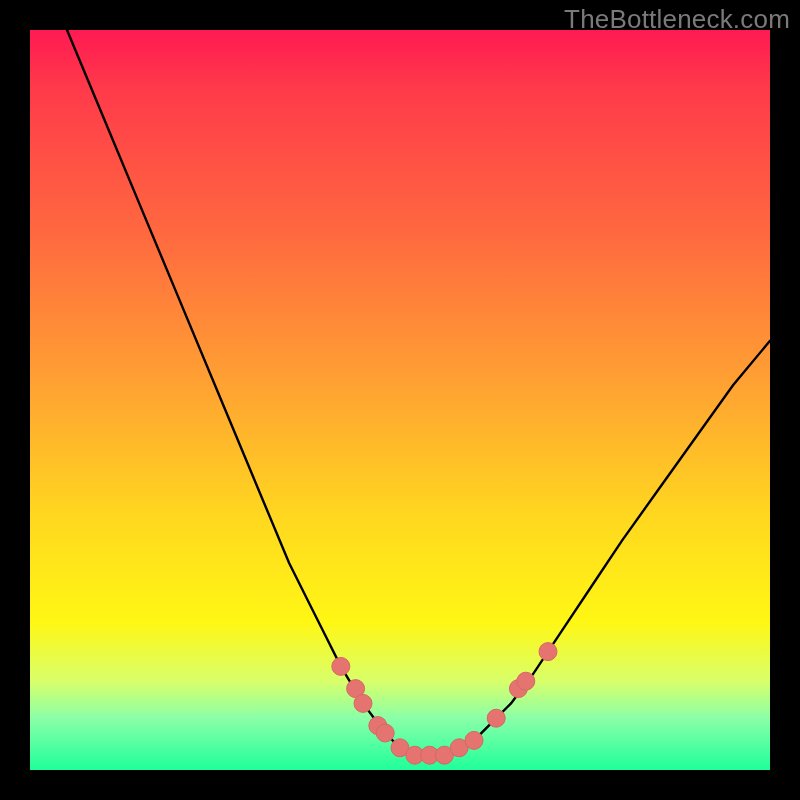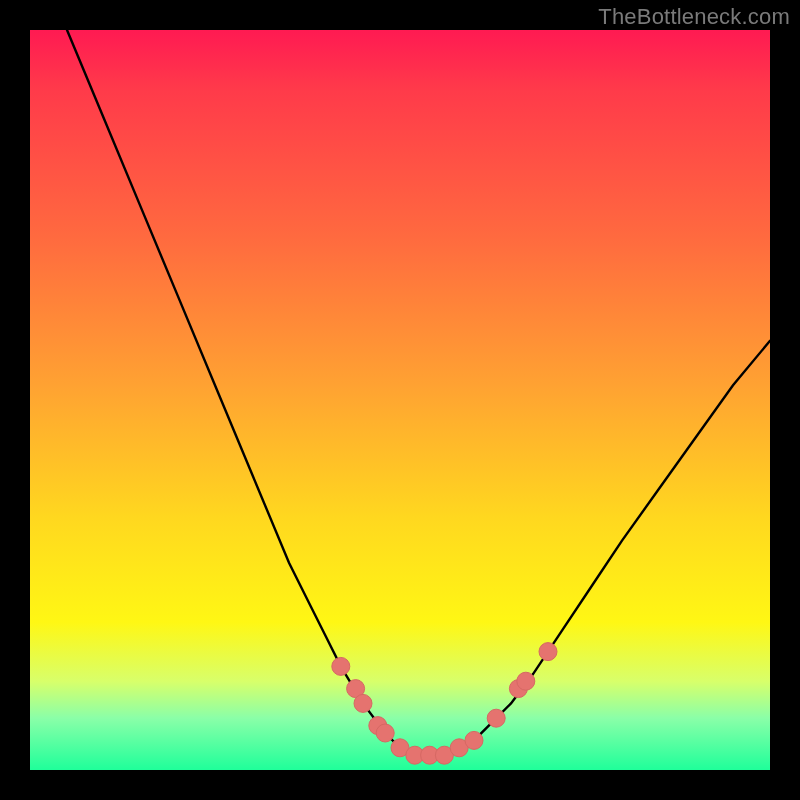--- a/index.html
+++ b/index.html
@@ -37,21 +37,21 @@
       #d8ff6a 88%,
       #8affa8 93%,
       #1fff9a 100%
     );
   }
   .watermark {
     position: absolute;
     top: 4px;
     right: 10px;
     color: #7a7a7a;
-    font-size: 22px;
+    font-size: 26px;
     letter-spacing: 0.2px;
     font-weight: 400;
     user-select: none;
   }
   svg.curve {
     position: absolute;
     left: 0;
     top: 0;
     width: 740px;
     height: 740px;

